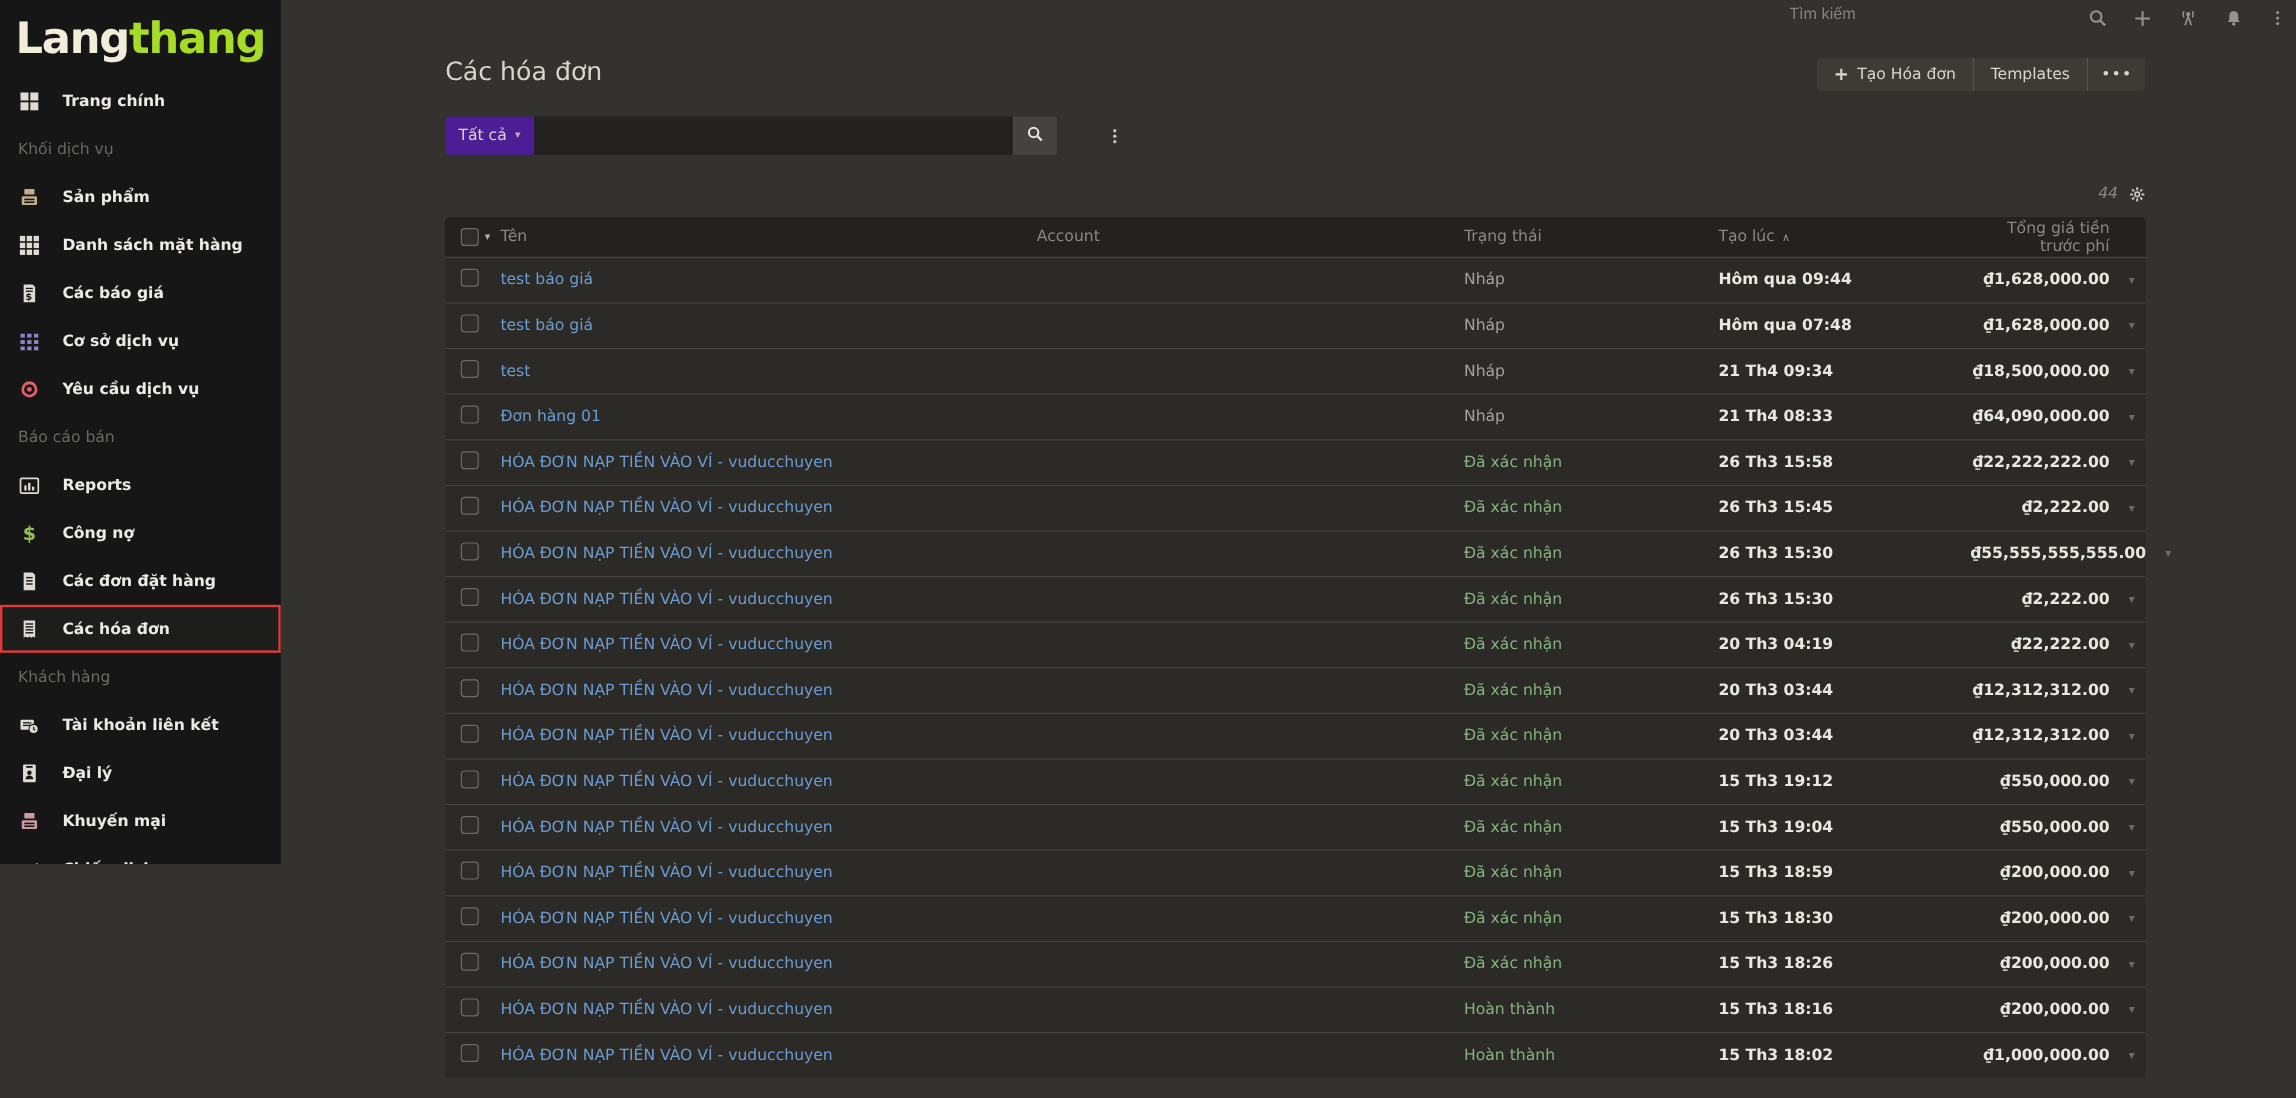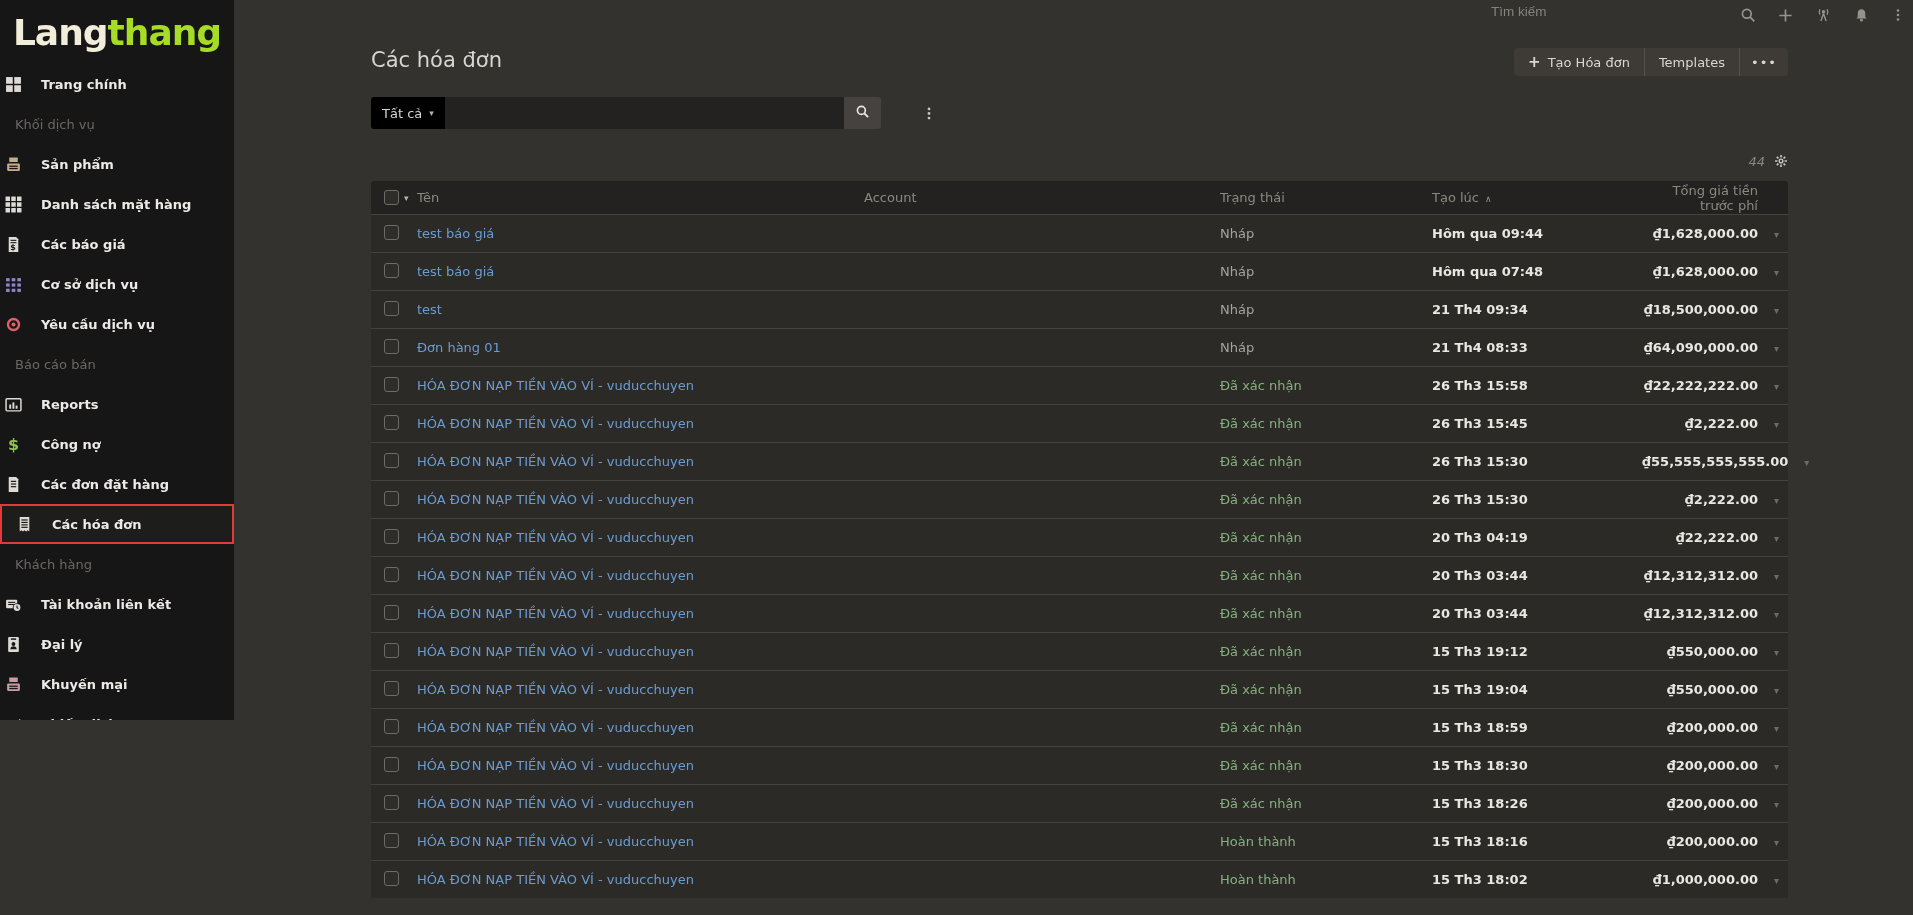--- a/index.html
+++ b/index.html
@@ -9,21 +9,21 @@
     font-family:"DejaVu Sans","Liberation Sans",sans-serif;
     display:flex;
     color:#d8d5cf;
   }
   
   .sidebar { width:234px; flex:0 0 234px; background:#161616; height:720px; overflow:hidden; }
   .logo { height:64px; display:flex; align-items:center; justify-content:center;
           font-size:36px; font-weight:bold; letter-spacing:-1px; cursor:pointer; }
   .logo .p1 { color:#f2edda; }
   .logo .p2 { color:#a6dc25; }
-  .nav-item { display:flex; align-items:center; height:40px; padding-left:4px; gap:19px;
+  .nav-item { display:flex; align-items:center; height:40px; padding-left:15px; gap:19px;
               font-size:13px; font-weight:600; color:#eceae6; cursor:pointer; }
   .nav-item.active { border:2px solid #e03a3a; background:#1d1d1b; padding-left:13px; }
   .nav-section { height:40px; display:flex; align-items:center; padding-left:15px;
                  color:#6b6864; font-size:13px; }
   .nico { width:18px; height:17px; display:inline-flex; align-items:center; justify-content:center; flex:0 0 18px; }
   .nico svg { width:17px; height:17px; }
   
   .main { flex:1; position:relative; height:642px; }
   .topbar { height:30px; position:relative; }
   .tb-search { position:absolute; left:1257px; top:4px; width:230px; background:transparent;
@@ -35,31 +35,31 @@
   .page-head { display:flex; justify-content:space-between; margin-top:16px; height:30px; }
   h1 { font-size:21px; font-weight:400; color:#d8d5cf; line-height:28px; }
   .btn-group { display:flex; height:28px; border-radius:4px; overflow:hidden; margin-top:2px; }
   .btn { background:#3e3b37; border:none; border-right:1px solid #55524c; color:#d9d6d0;
          font-size:13px; padding:0 14px; display:flex; align-items:center; gap:7px; cursor:pointer;
          font-family:inherit; }
   .btn:last-child { border-right:none; padding:0 11px; letter-spacing:1px; }
   .plus-glyph { font-size:15px; font-weight:bold; line-height:1; }
   
   .filter-row { display:flex; align-items:center; margin-top:21px; height:32px; }
-  .scope-btn { height:32px; background:#000000; border:none; border-radius:3px 0 0 3px;
+  .scope-btn { height:32px; background:#4c1d95; border:none; border-radius:3px 0 0 3px;
                color:#d8d5cf; font-size:13px; padding:0 11px; display:flex; align-items:center;
                gap:7px; cursor:pointer; font-family:inherit; }
   .caret-down { font-size:9px; color:#b5b2ac; }
   .filter-input { height:32px; width:399px; background:#232220; border:none; outline:none;
                   color:#d8d5cf; font-size:13px; padding:0 10px; }
   .search-go { height:32px; width:37px; background:#454240; border:none; border-radius:0 3px 3px 0;
                display:flex; align-items:center; justify-content:center; cursor:pointer; }
   .filter-kebab { margin-left:41px; display:inline-flex; cursor:pointer; }
   
-  .count-row { display:flex; justify-content:flex-end; align-items:center; gap:9px;
+  .count-row { display:flex; justify-content:flex-end; align-items:flex-end; gap:9px;
                margin-top:24px; margin-bottom:12px; height:16px;font-style:italic; }
   .count { color:#8a8780; font-size:13px; }
   .gear { display:inline-flex; cursor:pointer; }
   
   .ltable { background:#2b2a27; border-radius:4px 4px 0 0; }
   .thead, .trow { display:grid; grid-template-columns:46px 447px 356px 212px 210px 1fr; align-items:center; }
   .thead { height:33px; background:#232220; border-radius:4px 4px 0 0; color:#8b8882; font-size:13px; }
   .th { cursor:pointer; }
   .th-check { display:flex; align-items:center; gap:5px; padding-left:13px; cursor:pointer; }
   .sort-caret { font-size:9px; margin-left:6px; color:#9b9892; }

